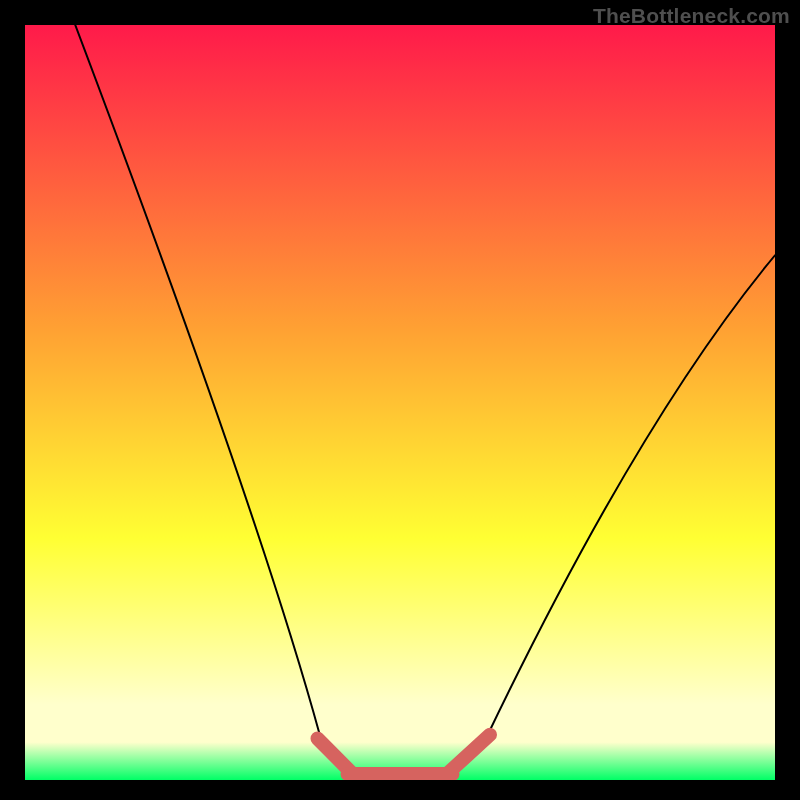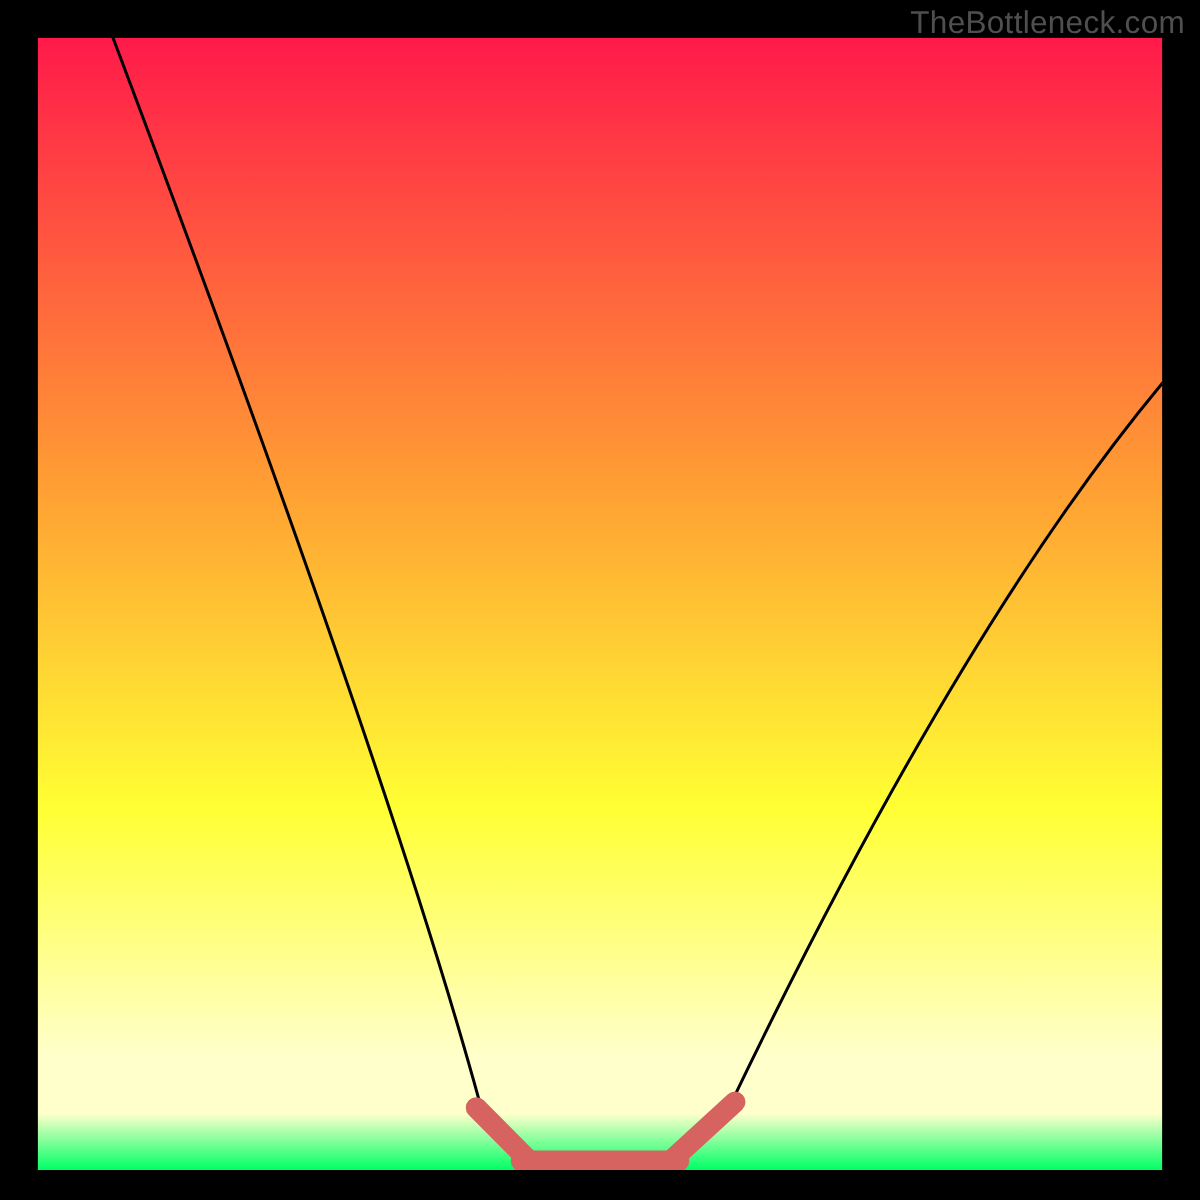--- a/index.html
+++ b/index.html
@@ -29,21 +29,21 @@
   }
   .plot svg {
     display: block;
   }
   .watermark {
     position: absolute;
     top: 4px;
     right: 10px;
     color: #4f4f4f;
     font-size: 21px;
-    font-weight: 400;
+    font-weight: 700;
     letter-spacing: 0.2px;
   }
 </style>
 </head>
 <body>
 
 <div class="frame">
   <div class="watermark">TheBottleneck.com</div>
 
   <div class="plot">

